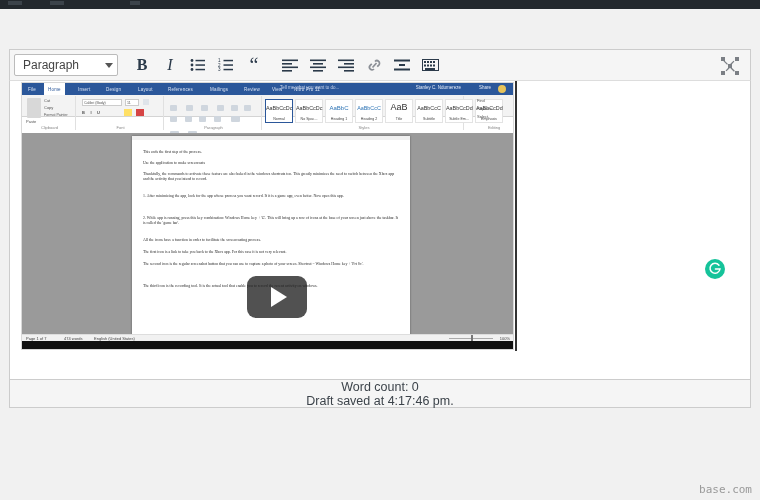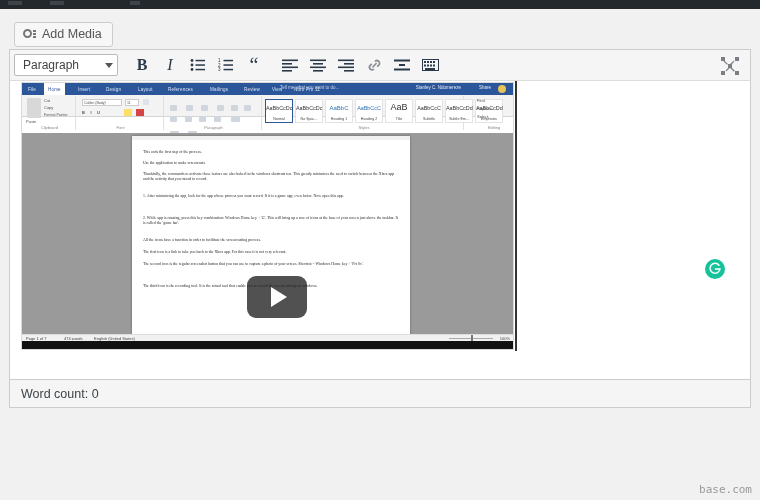--- a/index.html
+++ b/index.html
@@ -280,21 +280,21 @@
   
   #wp-status {
     position:relative;
     height:28px;
     background:#f5f5f5;
     border:1px solid #ccc;
     border-top:none;
     display:flex; align-items:center;
     padding:0 11px;
     justify-content:space-between;
-    font-size:12.5px; color:#3c434a;
+    font-size:12.5px; color:#3c434a;flex-direction:column;
   }
 
   
   #watermark {
     position:absolute; right:8px; bottom:4px;
     font-size:11px; color:#999;
     font-family:"DejaVu Sans Mono", monospace;
   }
 </style>
 </head>
@@ -302,29 +302,20 @@
 
 <div id="adminbar">
   <div class="ab-item" style="left:8px;"></div>
   <div class="ab-item" style="left:50px;"></div>
   <div class="ab-item" style="left:130px;width:10px;"></div>
 </div>
 
 <div id="editor-wrap">
 
   <div id="media-row">
-    <div id="add-media-btn">
-      <span class="mi">
-        <span class="sq"></span>
-          <span class="bar1"></span>
-          <span class="bar2"></span>
-          <span class="bar3"></span>
-      </span>
-      <span>Add Media</span>
-    </div>
 
   </div>
 
   <div id="toolbar">
 
     <div id="style-select">
       <span>Paragraph</span>
       <span class="caret"></span>
     </div>
 
@@ -578,16 +569,17 @@
 
     <div id="grammarly">
       <svg width="14" height="14" viewBox="0 0 14 14">
         <path d="M11 3.2 A5 5 0 1 0 12 7 L7.4 7" fill="none" stroke="#ffffff" stroke-width="1.5" stroke-linecap="round"></path>
       </svg>
     </div>
   </div>
 
   <div id="wp-status">
     <span>Word count: 0</span>
+    <span>Draft saved at 4:17:46 pm.</span>
   </div>
 </div>
 
 <div id="watermark">base.com</div>
 
 </body></html>

